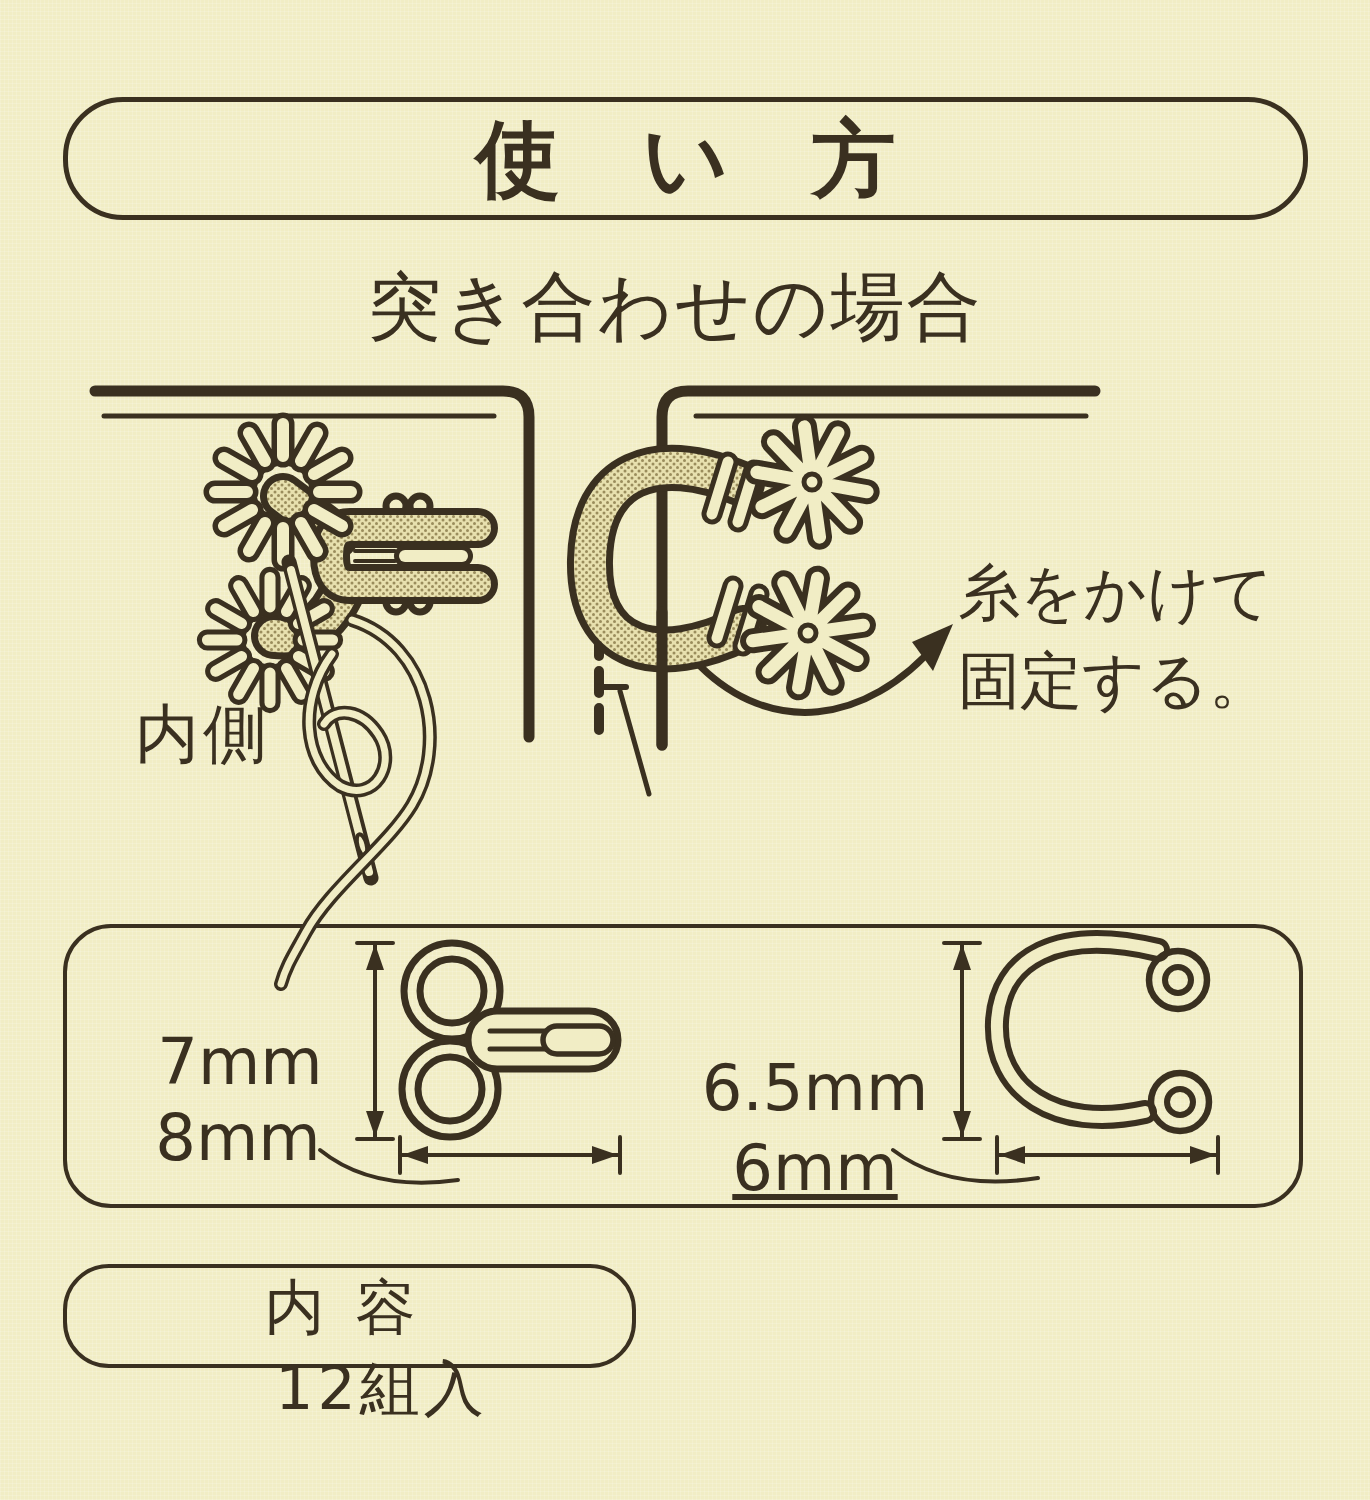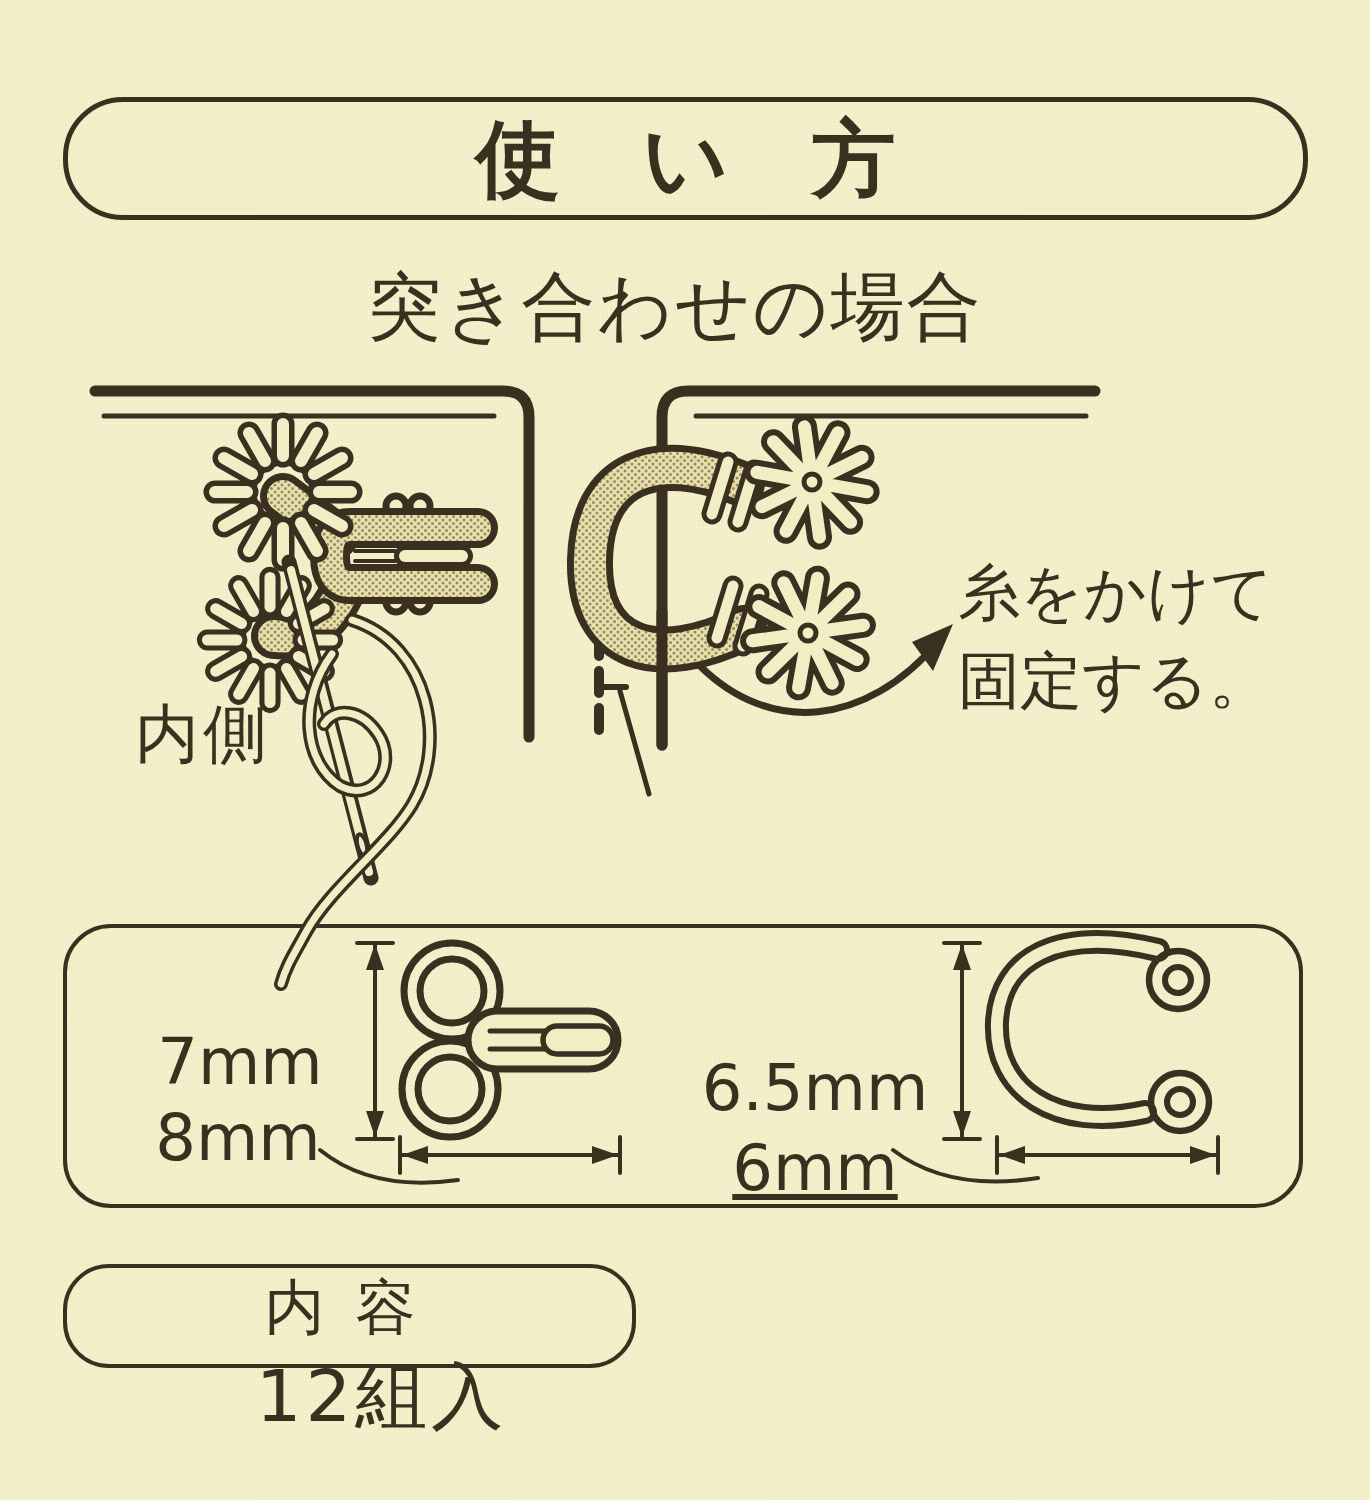--- a/index.html
+++ b/index.html
@@ -18,21 +18,21 @@
   .title-text{font-size:84px;font-weight:bold;letter-spacing:0.32em;text-indent:0.32em;line-height:1;}
   .subtitle{position:absolute;left:0;top:258px;width:1350px;text-align:center;
     font-size:74px;letter-spacing:2px;z-index:3;}
   .spec-box{left:63px;top:924px;width:1232px;height:276px;border-radius:48px;}
   .info-box{left:63px;width:565px;height:96px;border-radius:46px;
     display:flex;align-items:center;z-index:1;padding:0;flex-direction:column;}
   .contents-box{top:1264px;}
   .material-box{top:1390px;height:92px;}
   .info-label{font-size:60px;letter-spacing:6px;margin-left:48px;width:218px;}
   .vdiv{width:5px;height:62px;background:var(--ink);margin:0 4px;}
-  .info-value{font-size:72px;letter-spacing:4px;margin-left:64px;}
+  .info-value{font-size:60px;letter-spacing:4px;margin-left:64px;}
   .lbl{position:absolute;z-index:3;font-size:62px;line-height:1;white-space:nowrap;}
   .inside-label{left:112px;top:702px;font-size:64px;letter-spacing:4px;margin-left:23px;}
   .thread-note-1{left:958px;top:562px;}
   .thread-note-2{left:958px;top:650px;}
   .protrude-note{left:592px;top:800px;font-size:63px;}
   .dim{font-size:64px;text-align:center;}
   .hook-h{left:148px;top:1030px;width:184px;}
   .hook-w{left:146px;top:1106px;width:184px;}
   .eye-h{left:690px;top:1032px;width:250px;margin-top:24px;}
   .eye-w{left:690px;top:1136px;width:250px;text-decoration:underline;}

